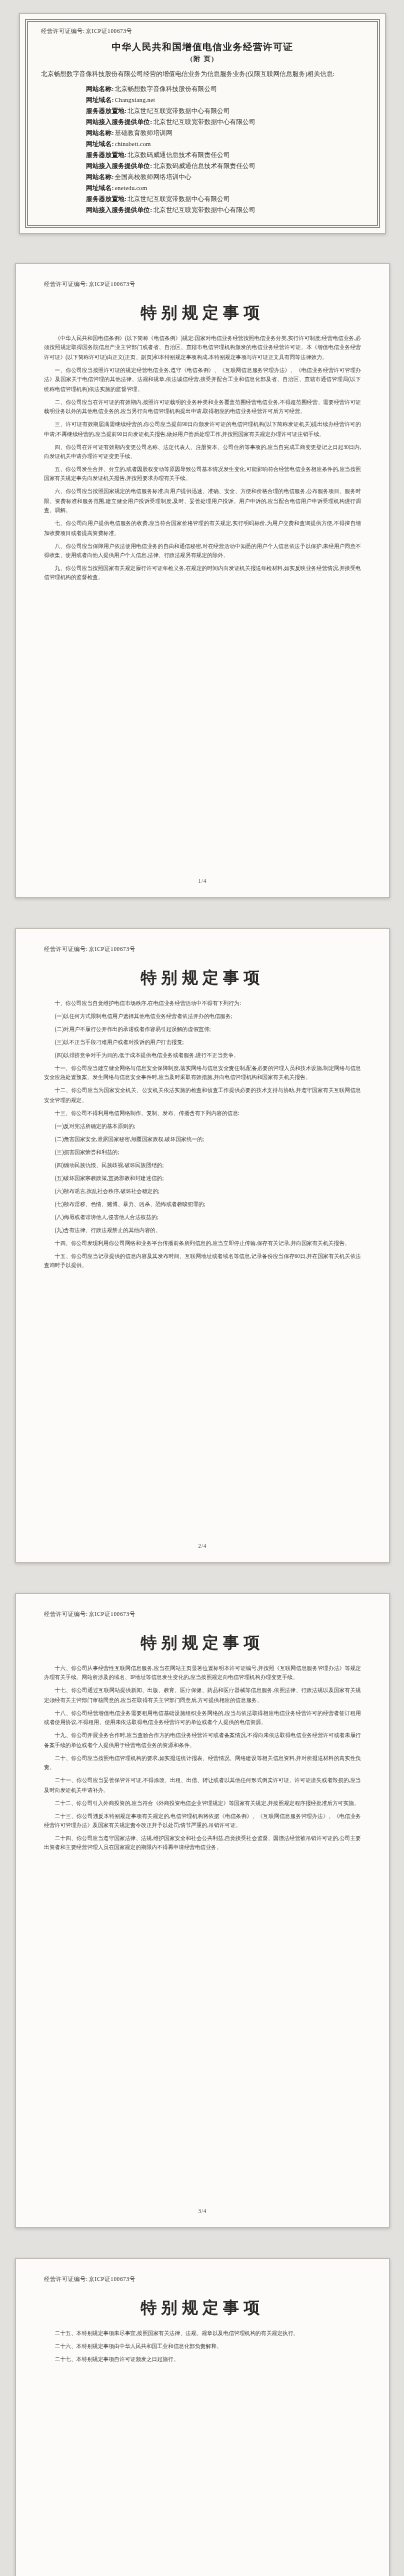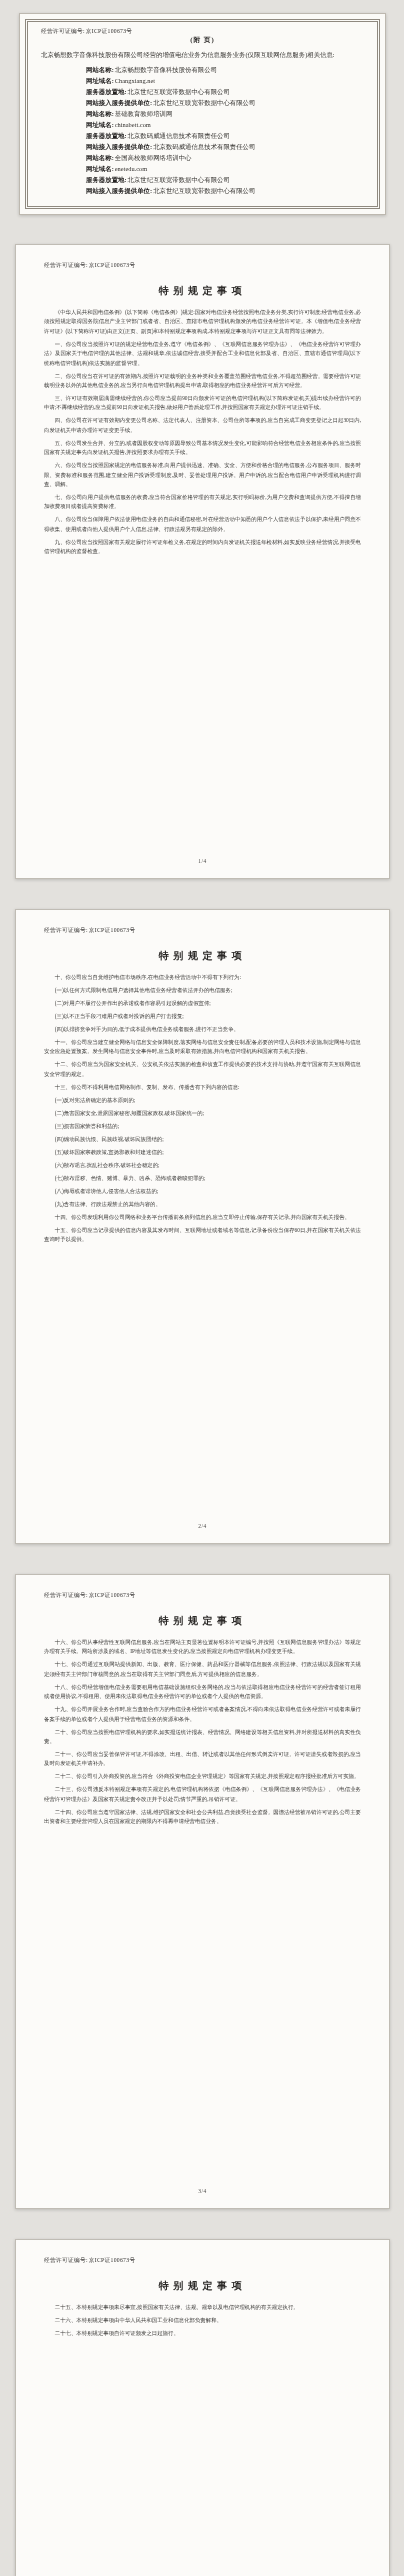--- a/index.html
+++ b/index.html
@@ -81,21 +81,21 @@
     border: 0.5px solid #c0bcb4;
     box-shadow: 0 1px 3.1px rgba(0,0,0,0.18);
     padding: 17.5px 28px 13.4px;
     margin-bottom: 30px;
     display: flex;
     flex-direction: column;
   }
   .reg-page:last-child { margin-bottom: 0; }
   .reg-title {
     text-align: center;
-    font-size: 10px;
+    font-size: 16px;
     font-weight: bold;
     color: #2b2927;
     letter-spacing: 4.6px;
     margin: 13.4px 0 10.3px;
   }
   .reg-body {
     flex: 1 1 auto;
     font-size: 5.4px;
     line-height: 1.74;
     color: #3b3a38;
@@ -118,20 +118,21 @@
 <body>
 
 <div class="stack">
 
   <section class="cert-page">
     <div class="cert-frame">
       <div class="cert-frame-inner">
         <div class="page-header">
           <span>经营许可证编号:</span><span class="num">京ICP证100673号</span>
         </div>
+        <div class="cert-title">中华人民共和国增值电信业务经营许可证</div>
         <div class="cert-subtitle">(附  页)</div>
         <p class="cert-intro">北京畅想数字音像科技股份有限公司经营的增值电信业务为信息服务业务(仅限互联网信息服务)相关信息:</p>
         <div class="cert-entries">
 
         <div class="cert-entry">
             <span class="lbl">网站名称:</span><span class="val">北京畅想数字音像科技股份有限公司</span>
           </div>
             <div class="cert-entry">
             <span class="lbl">网址域名:</span><span class="val">Changxiang.net</span>
           </div>

